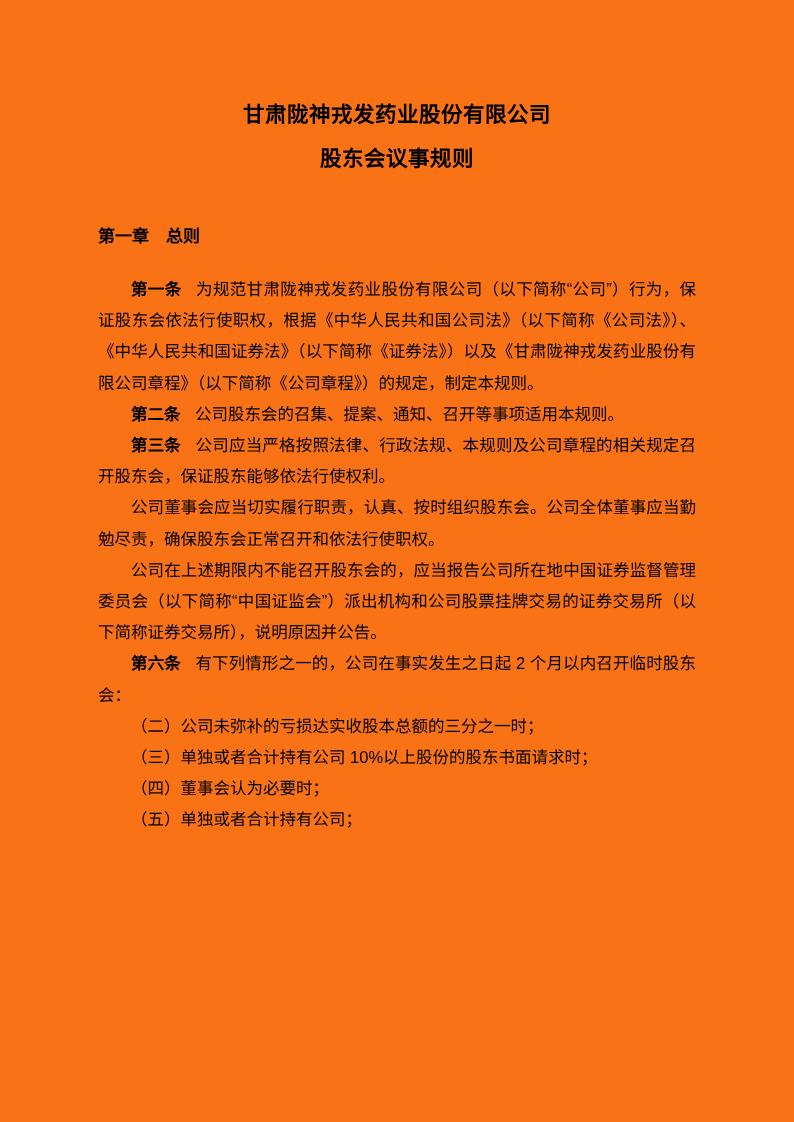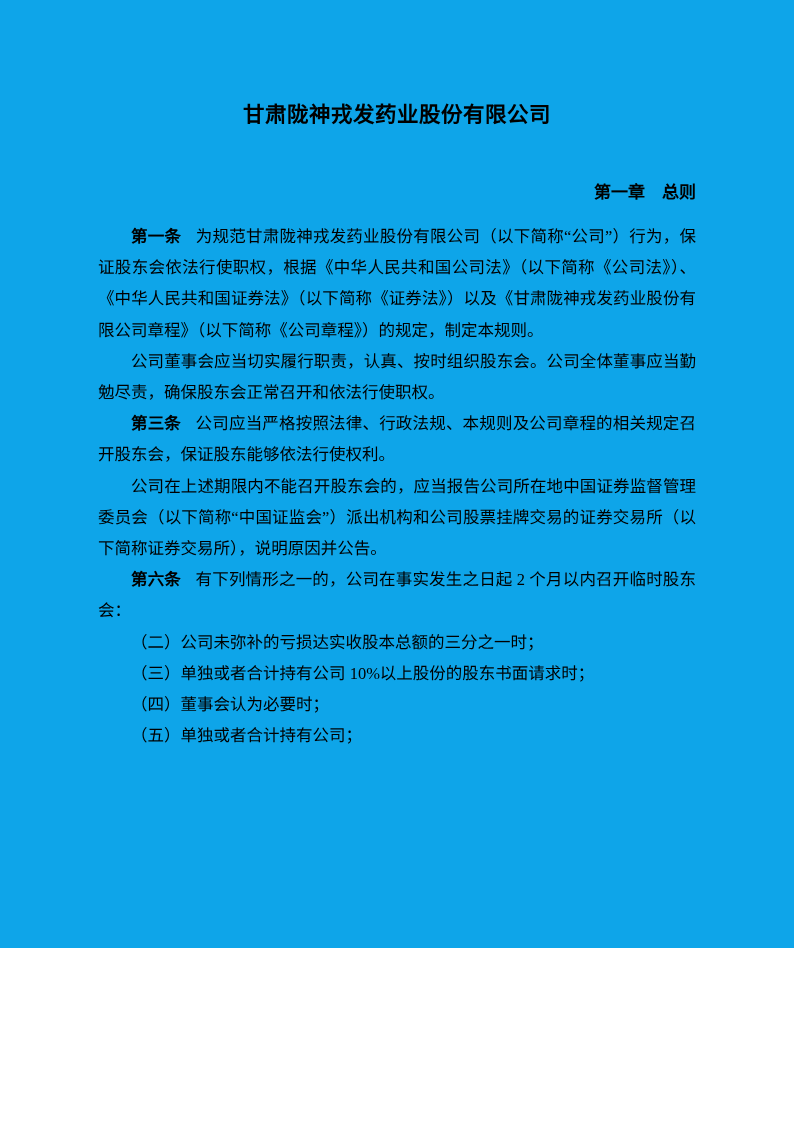--- a/index.html
+++ b/index.html
@@ -3,77 +3,79 @@
 <meta charset="utf-8">
 <style>
   html, body {
     margin: 0;
     padding: 0;
     background: #ffffff;
   }
   .page {
     position: relative;
     width: 794px;
-    height: 948px;
+    height: 1122px;
     margin: 0 auto;
-    background: #0ea5e9;
+    background: #f97316;
     box-sizing: border-box;
     padding: 93px 98px 0 98px;
-    font-family: Liberation Serif, serif;
+    font-family: Liberation Sans, sans-serif;
     color: #000000;
     overflow: hidden;
   }
   .doc-title {
     margin: 0;
     font-size: 21.5px;
     font-weight: bold;
     line-height: 44px;
     text-align: center;
     letter-spacing: 0.5px;
   }
   .chapter-heading {
     margin: 40px 0 0 0;
     font-size: 17px;
     font-weight: bold;
     line-height: 31px;
-    text-align: right;
+    text-align: left;
   }
   .body-text {
-    margin-top: 13px;
+    margin-top: 22px;
   }
   .para {
     margin: 0;
     font-size: 16.5px;
     line-height: 31.2px;
     text-align: justify;
     text-indent: 2em;
     word-break: break-all;
   }
   .article-label {
     font-weight: bold;
     margin-right: 0.88em;
   }
 </style>
 </head>
 <body>
 
 <div class="page">
 
   <h1 class="doc-title">甘肃陇神戎发药业股份有限公司</h1>
+  <h1 class="doc-title">股东会议事规则</h1>
 
   <h2 class="chapter-heading">第一章　总则</h2>
 
   <div class="body-text">
 
     <p class="para"><b class="article-label">第一条</b><span>为规范甘肃陇神戎发药业股份有限公司（以下简称“公司”）行为，保证股东会依法行使职权，根据《中华人民共和国公司法》（以下简称《公司法》）、《中华人民共和国证券法》（以下简称《证券法》）以及《甘肃陇神戎发药业股份有限公司章程》（以下简称《公司章程》）的规定，制定本规则。</span></p>
 
+    <p class="para"><b class="article-label">第二条</b><span>公司股东会的召集、提案、通知、召开等事项适用本规则。</span></p>
+
+    <p class="para"><b class="article-label">第三条</b><span>公司应当严格按照法律、行政法规、本规则及公司章程的相关规定召开股东会，保证股东能够依法行使权利。</span></p>
 
     <p class="para"><span>公司董事会应当切实履行职责，认真、按时组织股东会。公司全体董事应当勤勉尽责，确保股东会正常召开和依法行使职权。</span></p>
-
-    <p class="para"><b class="article-label">第三条</b><span>公司应当严格按照法律、行政法规、本规则及公司章程的相关规定召开股东会，保证股东能够依法行使权利。</span></p>
 
 
 
     <p class="para"><span>公司在上述期限内不能召开股东会的，应当报告公司所在地中国证券监督管理委员会（以下简称“中国证监会”）派出机构和公司股票挂牌交易的证券交易所（以下简称证券交易所），说明原因并公告。</span></p>
 
     <p class="para"><b class="article-label">第六条</b><span>有下列情形之一的，公司在事实发生之日起 2 个月以内召开临时股东会：</span></p>
 
 
     <p class="para"><span>（二）公司未弥补的亏损达实收股本总额的三分之一时；</span></p>
 

